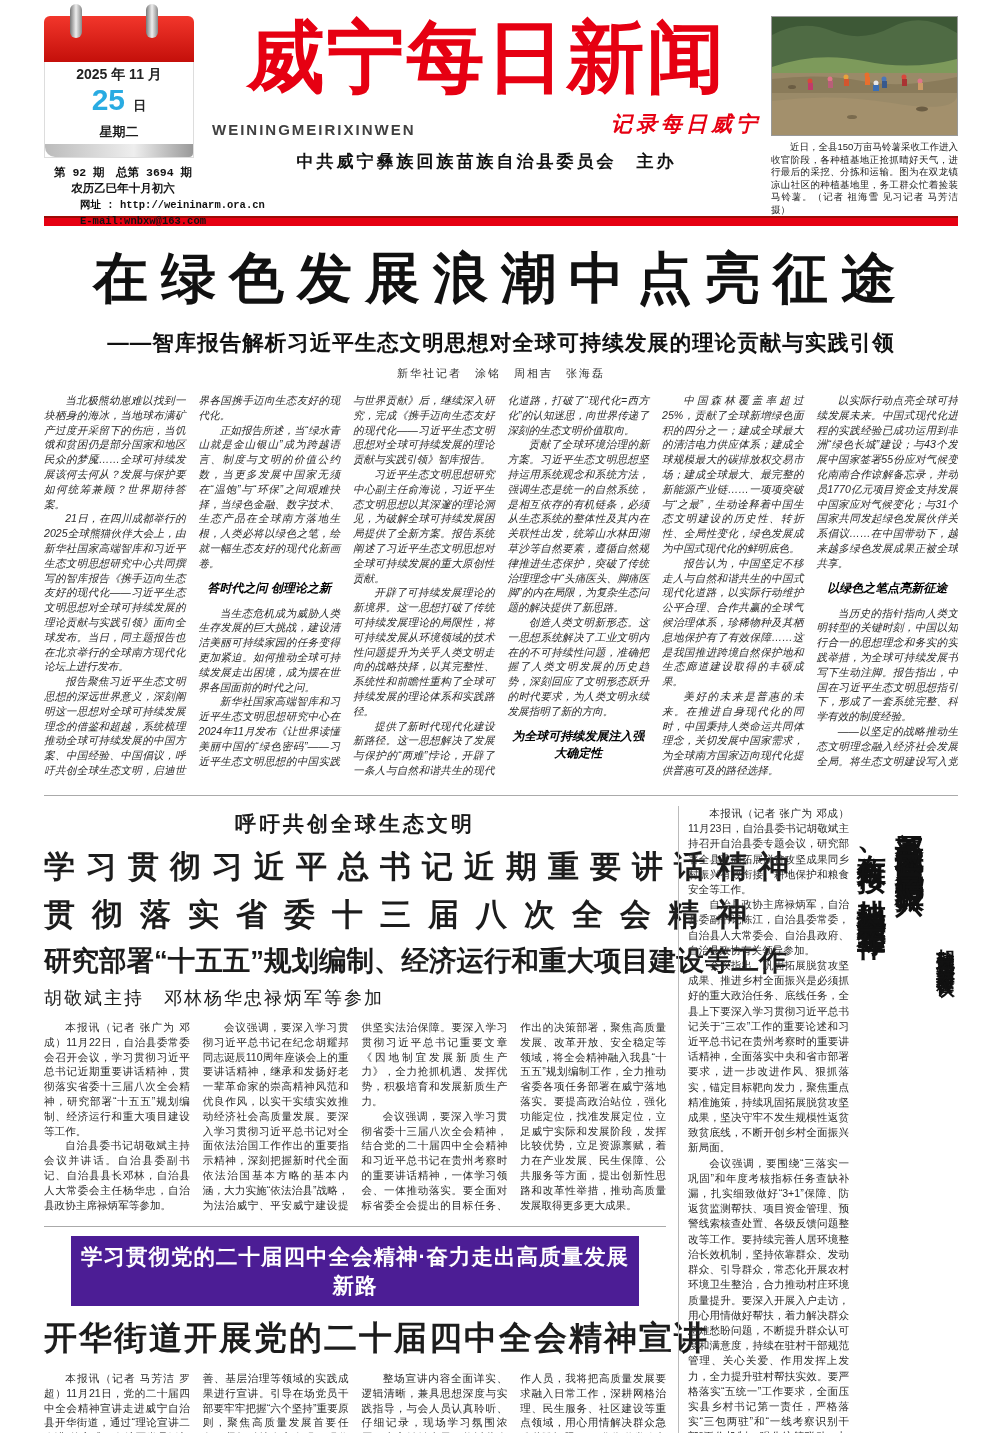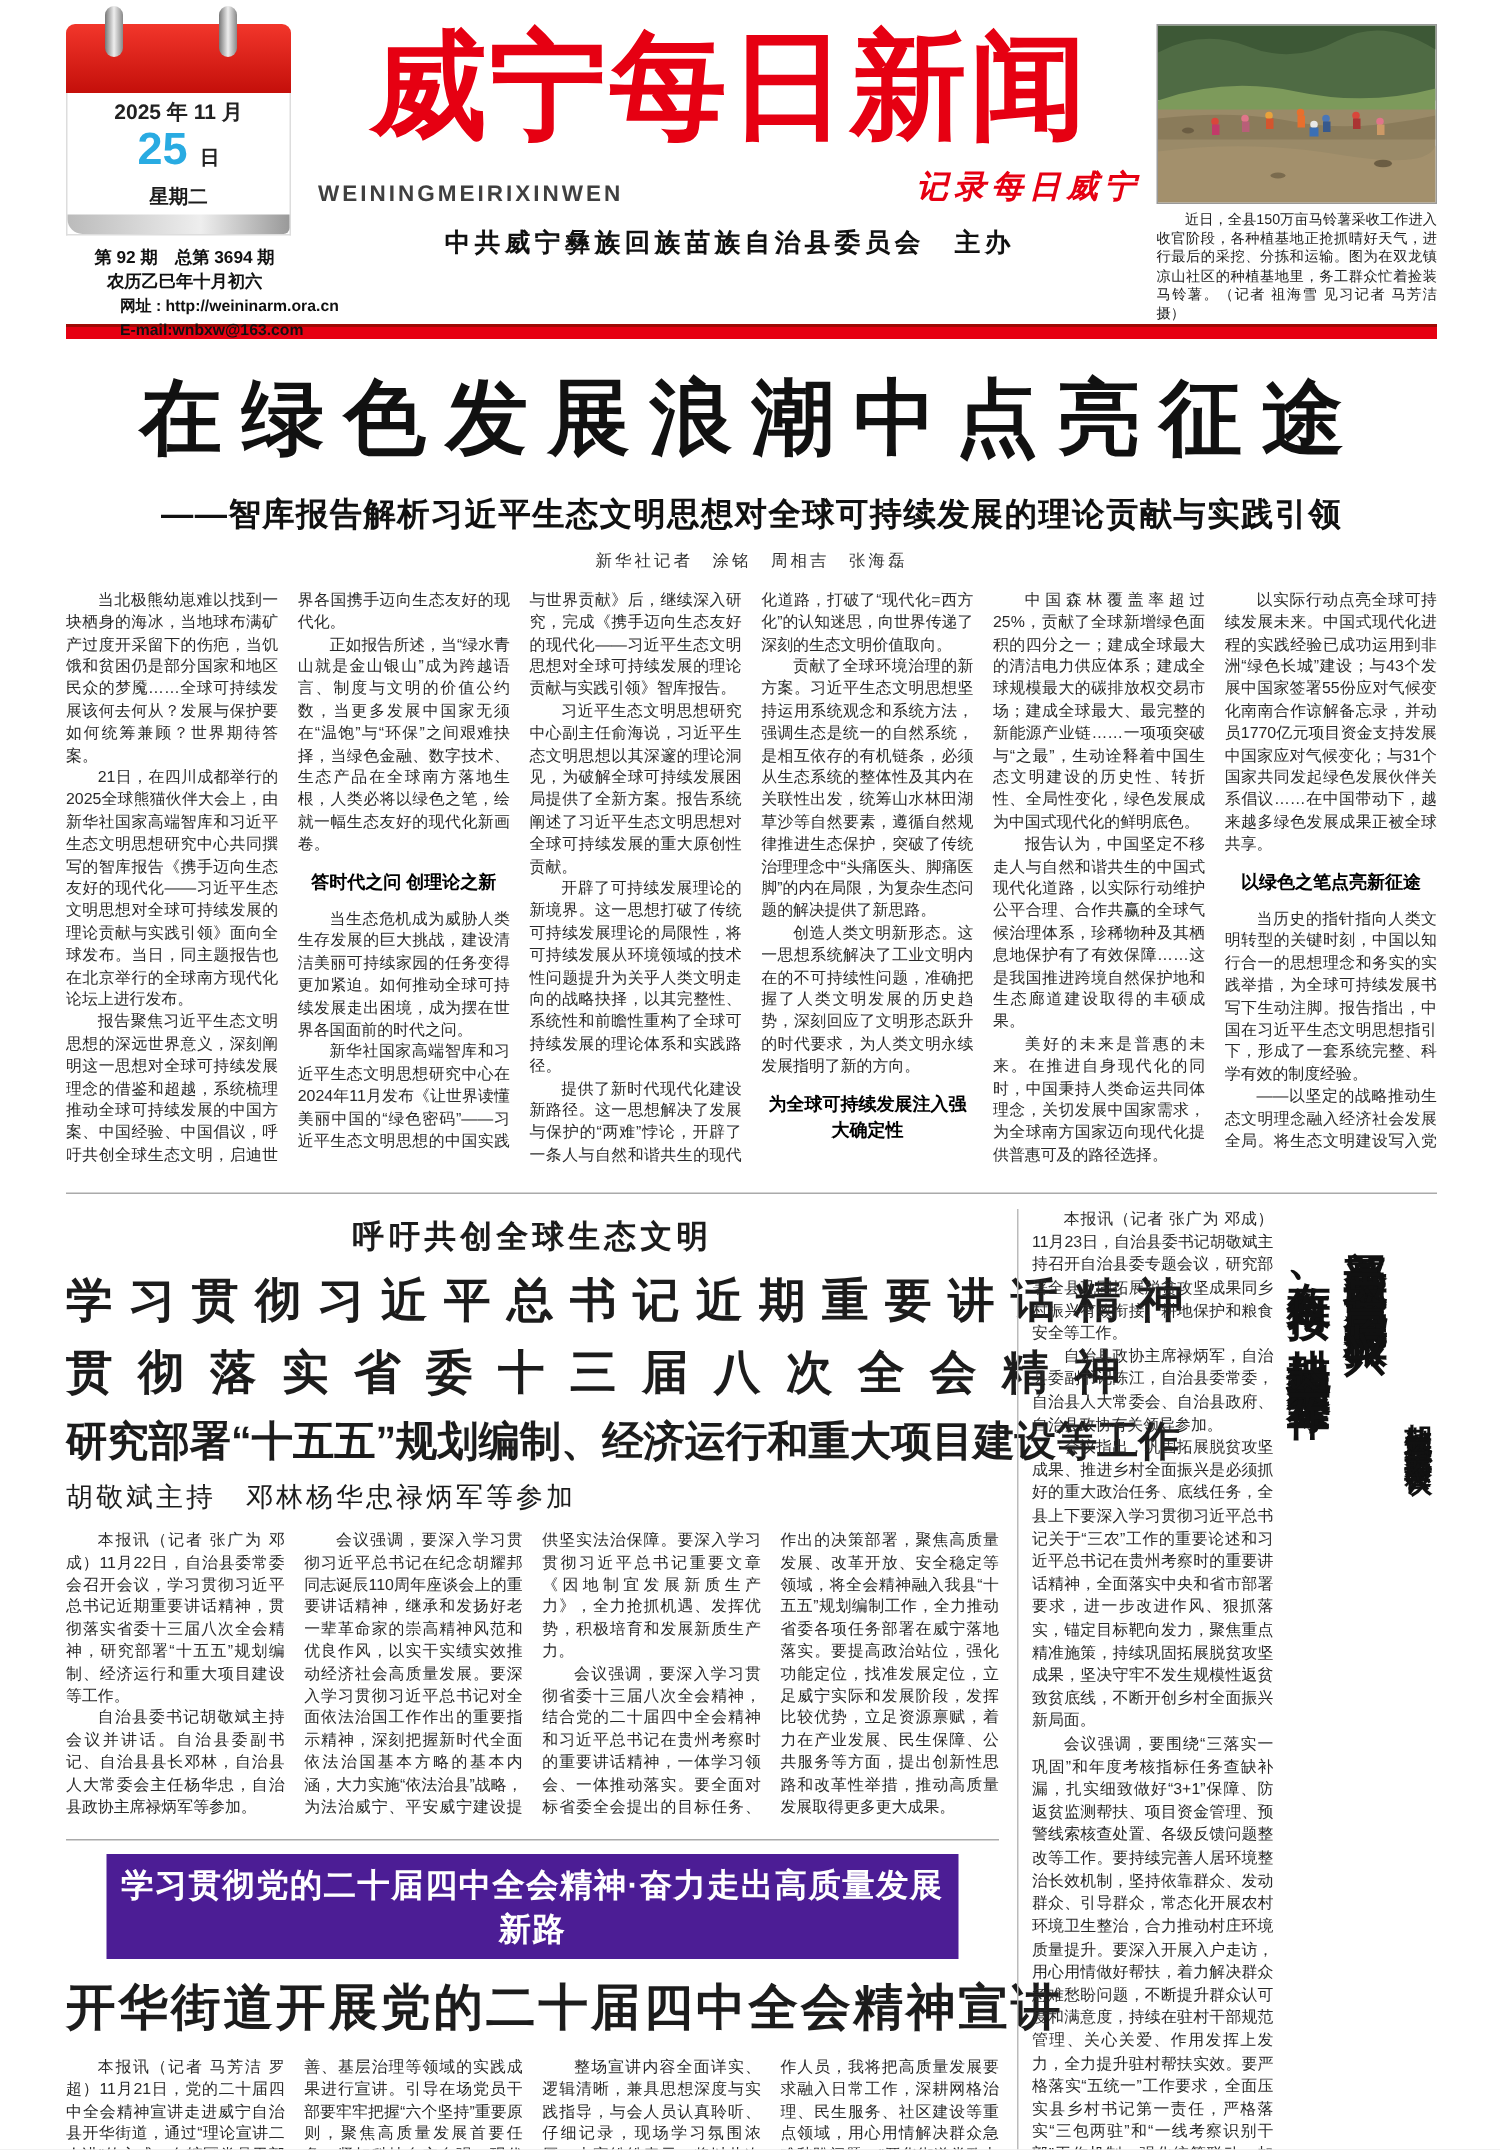--- a/index.html
+++ b/index.html
@@ -13,40 +13,40 @@
   .cal-top{position:relative;height:46px;background:linear-gradient(#f2362b,#c40f0a);border-radius:6px 6px 0 0;}
   .ring{position:absolute;top:-12px;width:12px;height:34px;background:linear-gradient(90deg,#777,#eee,#888);border-radius:6px;}
   .ring.r1{left:26px;} .ring.r2{left:102px;}
   .cal-body{background:#fff;border:1px solid #ddd;border-top:0;text-align:center;padding:4px 0 0 0;}
   .cal-ym{font-size:14px;font-weight:bold;color:#222;}
   .cal-day{font-size:30px;font-weight:bold;color:#29abe2;line-height:32px;}
   .cal-day .unit{font-size:13px;color:#222;font-weight:bold;}
   .cal-week{font-size:13px;font-weight:bold;margin:1px 0 3px;}
   .cal-curl{height:13px;background:linear-gradient(90deg,#bbb,#eee 60%,#999);border-radius:0 0 4px 10px;}
   .cal-meta{margin-top:7px;text-align:center;}
-  .cal-meta .row{font-size:11.5px;font-weight:bold;color:#111;line-height:16px;white-space:nowrap;}
+  .cal-meta .row{font-size:11.5px;font-weight:bold;color:#111;line-height:16px;white-space:nowrap;font-family:Liberation Mono, monospace;}
   .cal-meta .row.small{font-size:10.5px;font-weight:bold;margin-left:36px;}
   .mast-center{flex:1;text-align:center;padding:0 6px;}
   .paper-title{font-size:78px;line-height:84px;font-weight:900;color:#e60012;letter-spacing:2px;
                font-family:"Liberation Serif","DejaVu Serif",serif;white-space:nowrap;}
   .pinyin-row{display:flex;justify-content:space-between;align-items:flex-end;margin:10px 4px 0 4px;}
   .pinyin{font-size:15px;font-weight:bold;letter-spacing:2px;color:#404040;}
   .slogan{font-size:21px;font-weight:bold;color:#e60012;font-style:italic;letter-spacing:4px;}
   .organizer{margin-top:12px;font-size:17px;font-weight:bold;letter-spacing:3px;color:#111;}
   .mast-photo{width:187px;flex:0 0 187px;}
   .photo-frame{width:185px;height:118px;border:1px solid #999;}
   .photo-cap{margin-top:5px;font-size:9.5px;line-height:12.5px;text-align:justify;color:#222;text-indent:2em;}
   .red-rule{height:8px;background:#e60012;border-top:2px solid #9e0b06;margin-top:4px;}
   
   .lead-headline{margin-top:16px;text-align:center;font-size:55px;font-weight:900;letter-spacing:13px;
                  color:#111;white-space:nowrap;}
   .lead-subhead{margin-top:12px;text-align:center;font-size:21.5px;font-weight:900;color:#111;letter-spacing:1px;}
   .lead-byline{margin-top:9px;text-align:center;font-size:11px;color:#333;letter-spacing:2px;}
   .body-cols{margin-top:12px;column-gap:13px;overflow:hidden;}
-  .cols6{column-count:6;height:388px;}
+  .cols6{column-count:6;height:388px;font-style:italic;}
   .cols4{column-count:4;}
   .body-cols p{margin:0;text-indent:2em;font-size:10.6px;line-height:14.8px;text-align:justify;color:#2a2a2a;}
   .body-cols h4{margin:9px 0;text-align:center;font-size:12px;color:#000;break-inside:avoid;text-indent:0;}
   .divider{border:0;border-top:1px solid #aaa;margin:14px 0 10px 0;}
   
   .band{display:flex;}
   .band-left{width:622px;flex:0 0 622px;margin-right:12px;}
   .band-right{flex:1;border-left:1px solid #bbb;padding-left:9px;display:flex;}
   .council-kicker{text-align:center;font-size:21px;font-weight:900;letter-spacing:3px;margin-top:4px;}
   .council-l1{text-align:center;font-size:31px;font-weight:900;letter-spacing:11px;margin-top:8px;white-space:nowrap;}

